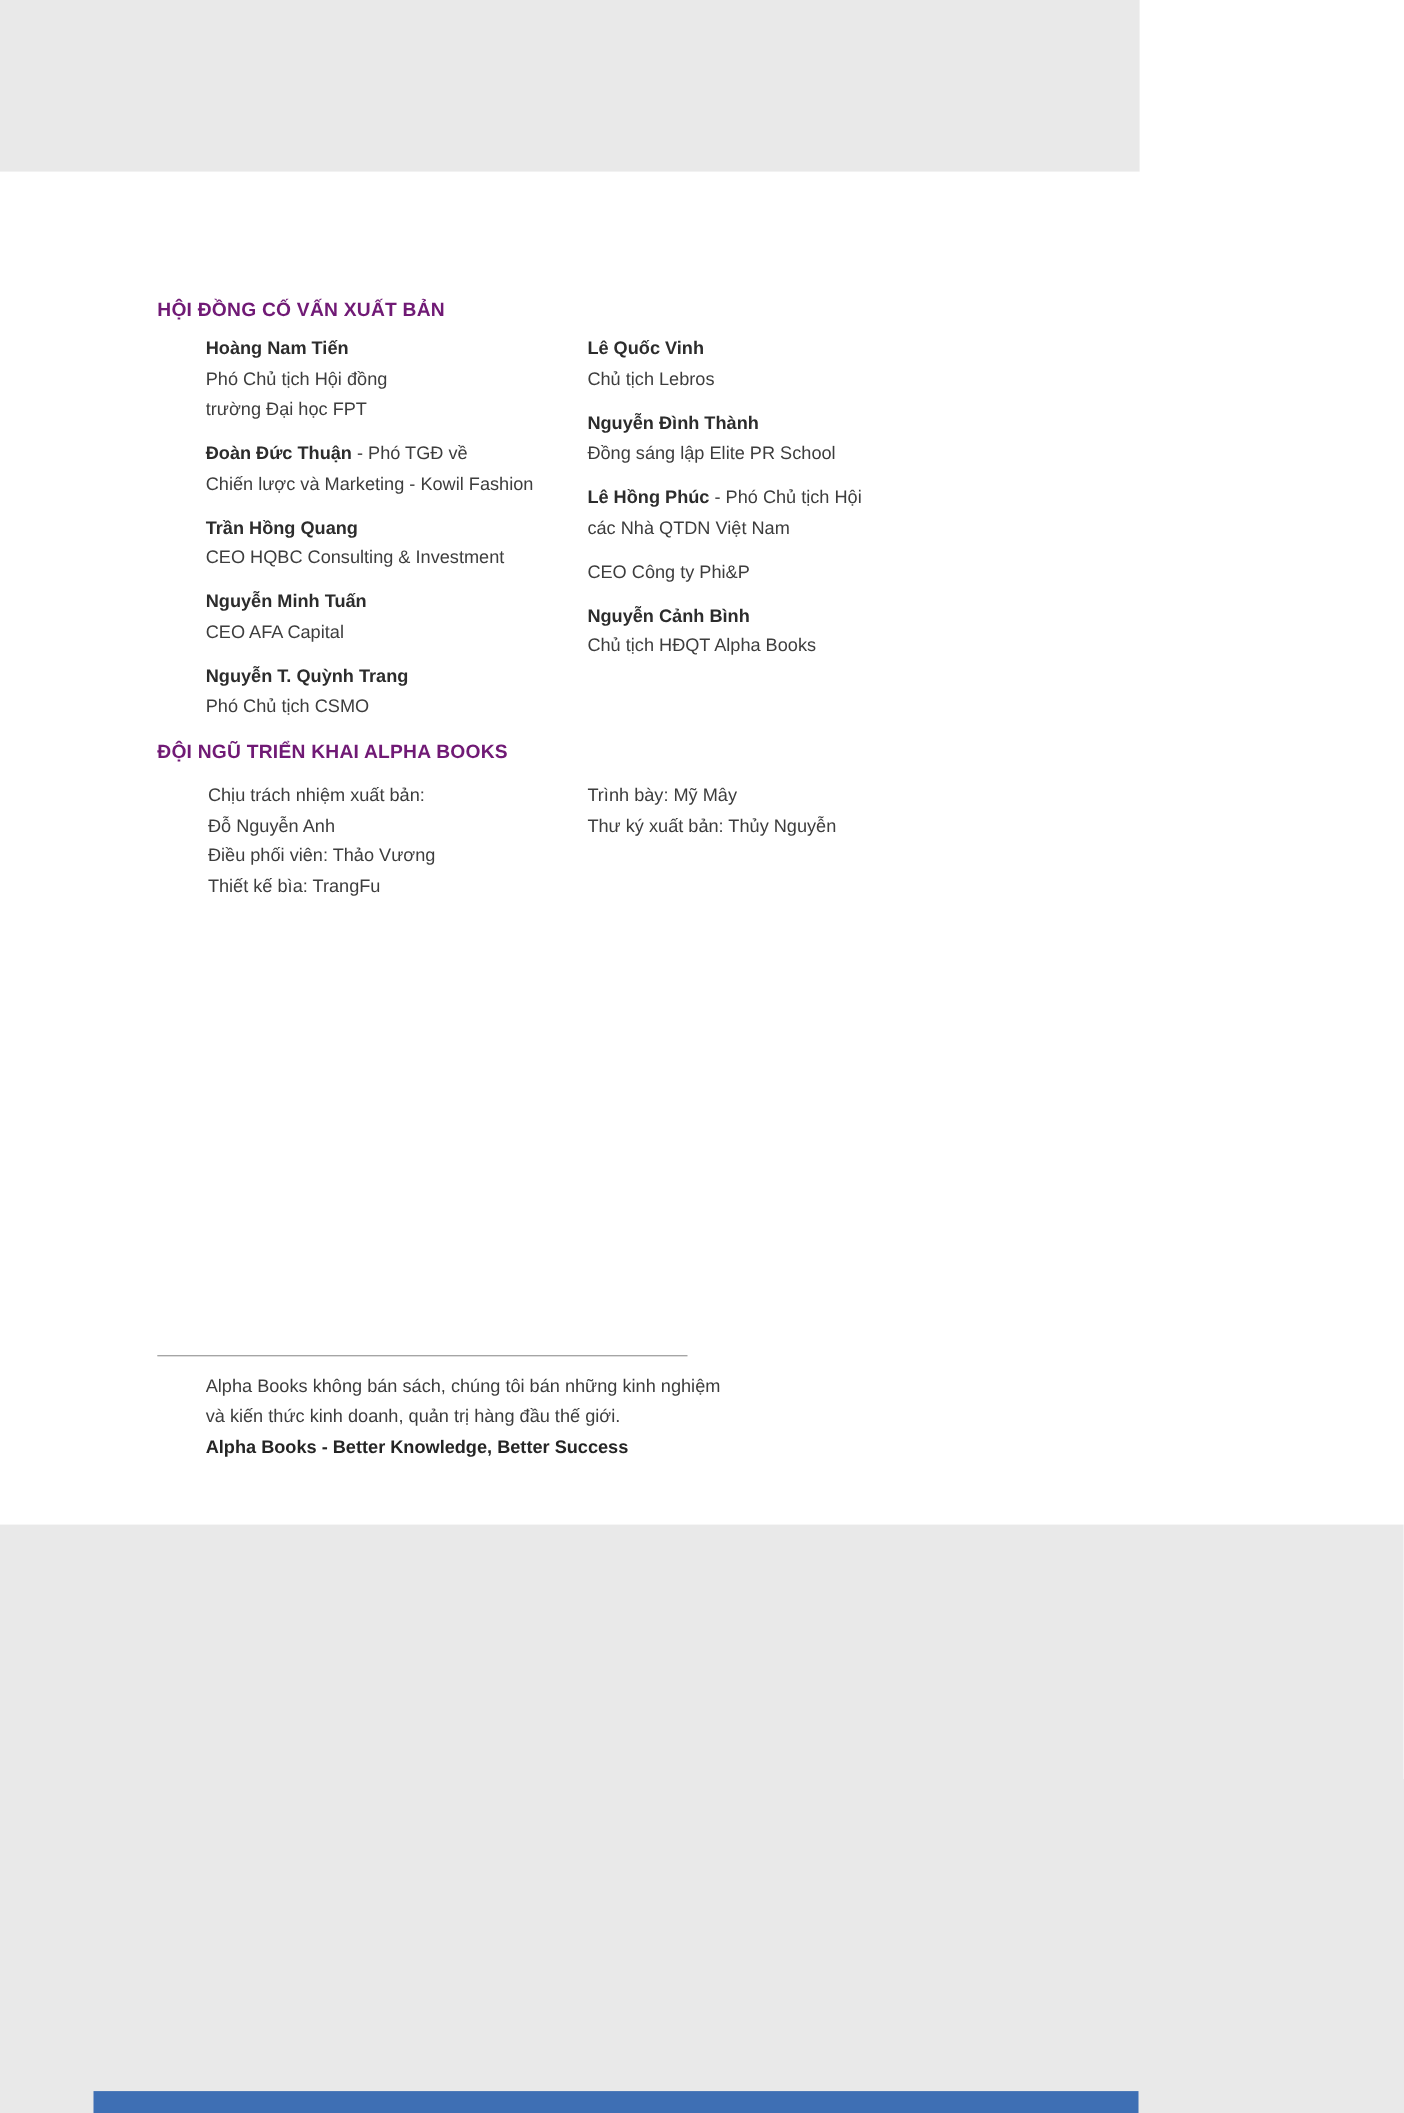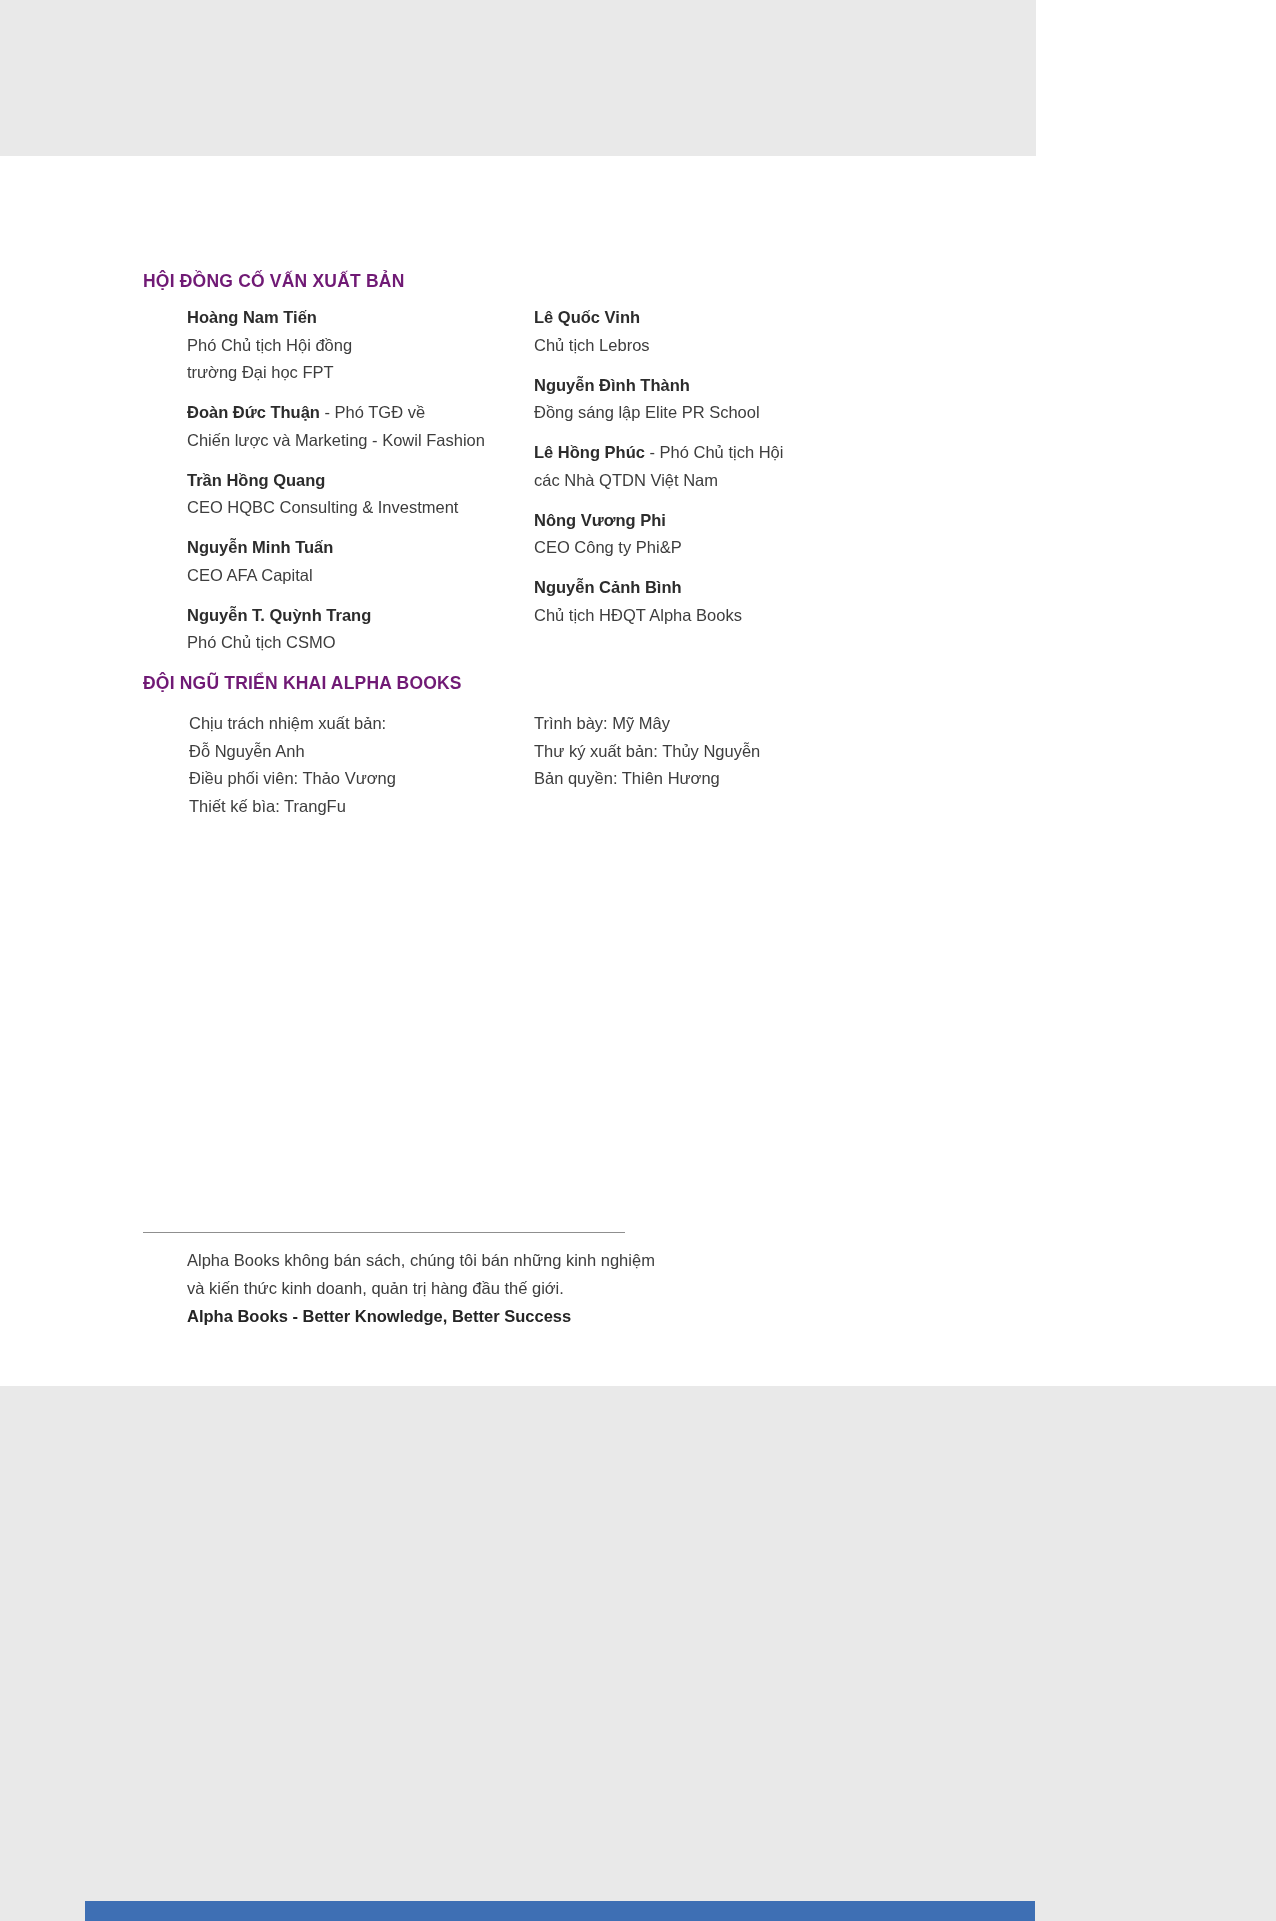--- a/index.html
+++ b/index.html
@@ -116,42 +116,40 @@
     </div>
     <div class="entry">
       <div class="line"><span class="bold">Nguyễn Đình Thành</span></div>
       <div class="line">Đồng sáng lập Elite PR School</div>
     </div>
     <div class="entry">
       <div class="line"><span class="bold">Lê Hồng Phúc</span><span> - Phó Chủ tịch Hội</span></div>
       <div class="line">các Nhà QTDN Việt Nam</div>
     </div>
     <div class="entry">
-      <div class="line"><span class="bold">Nông Vương Phi</span></div>
       <div class="line">CEO Công ty Phi&amp;P</div>
     </div>
     <div class="entry">
       <div class="line"><span class="bold">Nguyễn Cảnh Bình</span></div>
       <div class="line">Chủ tịch HĐQT Alpha Books</div>
     </div>
   </div>
 
 <div class="section-heading heading-team">ĐỘI NGŨ TRIỂN KHAI ALPHA BOOKS</div>
 
 <div class="col team-left" id="team-left">
     <div class="line">Chịu trách nhiệm xuất bản:</div>
     <div class="line">Đỗ Nguyễn Anh</div>
     <div class="line">Điều phối viên: Thảo Vương</div>
     <div class="line">Thiết kế bìa: TrangFu</div>
   </div>
 
 <div class="col team-right" id="team-right">
     <div class="line">Trình bày: Mỹ Mây</div>
     <div class="line">Thư ký xuất bản: Thủy Nguyễn</div>
-    <div class="line">Bản quyền: Thiên Hương</div>
   </div>
 
 <div class="footer-divider"></div>
 
 <div class="footer">
   <div class="line">Alpha Books không bán sách, chúng tôi bán những kinh nghiệm</div>
   <div class="line">và kiến thức kinh doanh, quản trị hàng đầu thế giới.</div>
   <div class="line tagline">Alpha Books - Better Knowledge, Better Success</div>
 </div>
 

